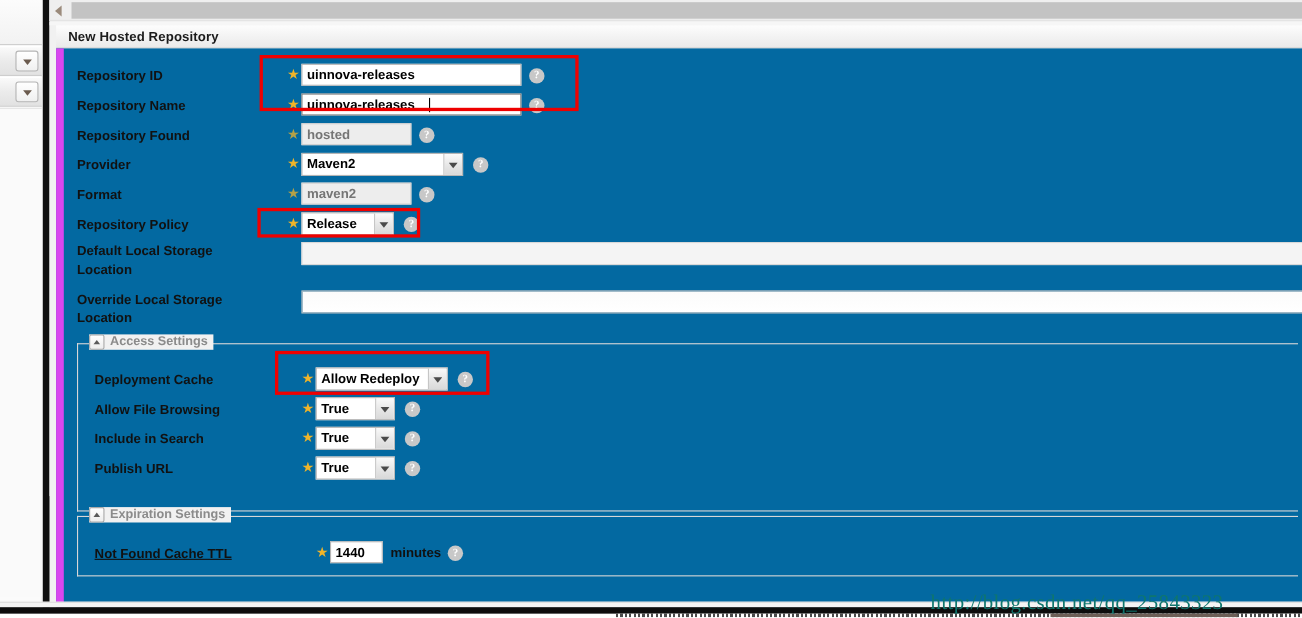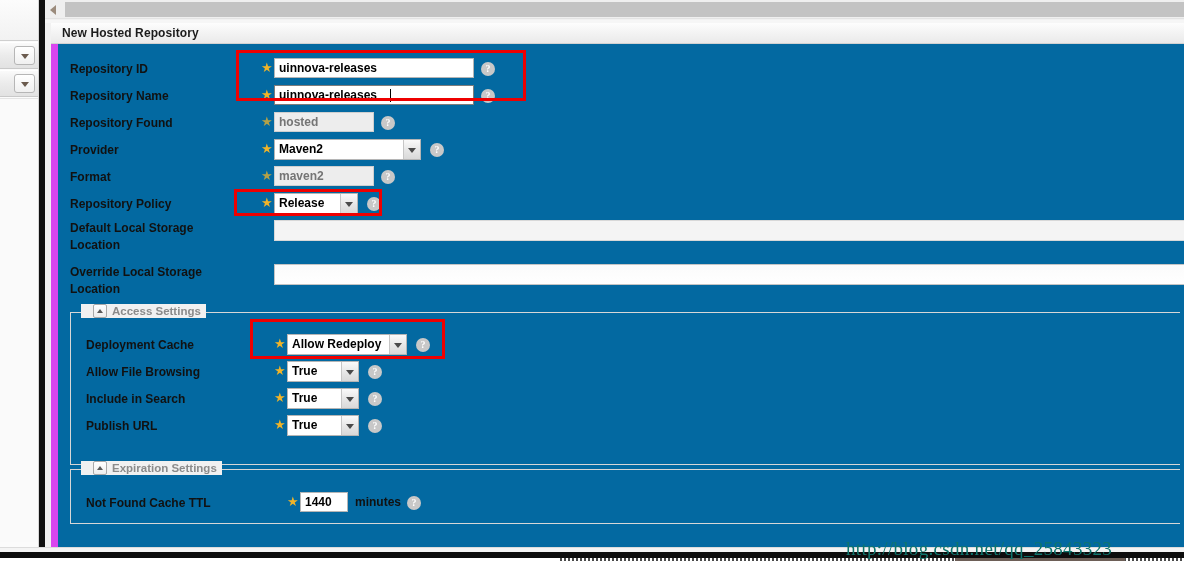--- a/index.html
+++ b/index.html
@@ -230,21 +230,21 @@
   .fset {
     position: absolute; left: 12px;
     width: 1110px;
     border: 1px solid #d7d7d7;
     border-right: none;
     background: transparent;
   }
   .fset-legend {
     position: absolute; left: 10px; top: -9px;
     background: #f1f1f1;
-    padding: 0 5px 0 12px;
+    padding: 0 5px 0 0;
     display: flex; align-items: center;
     font-size: 11.5px; font-weight: bold; color: #8b8b8b;
   }
   .fset-toggle {
     width: 14px; height: 14px;
     border: 1px solid #a9a9a9;
     border-radius: 2px;
     background: linear-gradient(to bottom,#ffffff,#ededed);
     position: relative;
     margin-right: 5px;
@@ -477,21 +477,21 @@
         </div>
       </div>
 
       <div class="fset" style="top:425px;height:55px;">
         <div class="fset-legend">
           <div class="fset-toggle"></div>
           <span class="fset-legend-text">Expiration Settings</span>
         </div>
 
         <div class="row" style="top:22px;height:22px;width:1110px;">
-          <div class="lbl" style="left:15px;">Not Found Cache TTL</div>
+          <div class="lbl" style="left:15px;text-decoration:underline;">Not Found Cache TTL</div>
           <div class="star" style="left:216px;top:4px;">★</div>
           <input class="ti" style="left: 229px; top: 0px; width: 48px;" value="1440">
           <div class="minutes-lbl" style="left:284px;top:2px;">minutes</div>
           <div class="help" style="left:336px;top:4px;">?</div>
         </div>
       </div>
 
       <button class="btn" style="left:783px;top:479px;width:78px;">Save</button>
       <button class="btn" style="left:865px;top:496px;width:85px;text-align:center;">Cancel</button>
 

